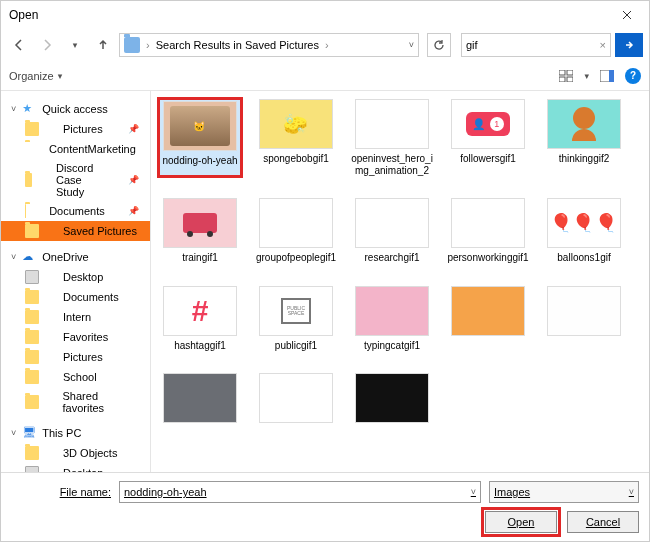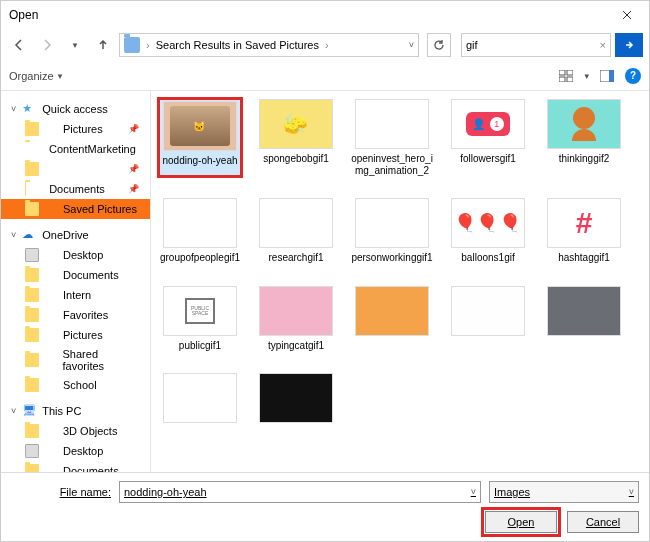--- a/index.html
+++ b/index.html
@@ -149,20 +149,21 @@
           <span>Pictures</span>
           <span style="margin-left: auto; color: rgb(136, 136, 136); font-size: 9px;">📌</span>
         </div>
         <div class="item">
           <span class="ico folder"></span>
           <span>ContentMarketing</span>
           <span style="margin-left: auto; color: rgb(136, 136, 136); font-size: 9px;">📌</span>
         </div>
         <div class="item">
           <span class="ico folder"></span>
+          <span>Discord Case Study</span>
           <span style="margin-left: auto; color: rgb(136, 136, 136); font-size: 9px;">📌</span>
         </div>
         <div class="item">
           <span class="ico folder"></span>
           <span>Documents</span>
           <span style="margin-left: auto; color: rgb(136, 136, 136); font-size: 9px;">📌</span>
         </div>
         <div class="item sel">
           <span class="ico folder"></span>
           <span>Saved Pictures</span>
@@ -188,25 +189,25 @@
         <div class="item">
           <span class="ico folder"></span>
           <span>Favorites</span>
         </div>
         <div class="item">
           <span class="ico folder"></span>
           <span>Pictures</span>
         </div>
         <div class="item">
           <span class="ico folder"></span>
+          <span>School</span>
+        </div>
+        <div class="item">
+          <span class="ico folder"></span>
           <span>Shared favorites</span>
-        </div>
-        <div class="item">
-          <span class="ico folder"></span>
-          <span>School</span>
         </div>
         <div style="height: 6px;"></div>
         <div class="grouphdr">
           <span class="caret">˅</span>
           <span class="ico pc">🖥</span>
           <span>This PC</span>
         </div>
         <div class="item">
           <span class="ico folder"></span>
           <span>3D Objects</span>
@@ -248,20 +249,29 @@
             <div class="lbl">followersgif1</div>
           </div>
           <div class="tile">
             <div class="thumb" style="background: rgb(127, 224, 216); border: 1px solid rgb(221, 221, 221);">
               <div style="width:28px;height:34px;position:relative">
                 <div style="width:22px;height:22px;background:#d97a2e;border-radius:50%;margin:auto"></div>
                 <div style="position:absolute;bottom:0;left:2px;width:24px;height:12px;background:#d97a2e;border-radius:12px 12px 0 0"></div>
               </div>
             </div>
             <div class="lbl">thinkinggif2</div>
+          </div>
+          <div class="tile">
+            <div class="thumb" style="background: rgb(247, 207, 212); border: 1px solid rgb(221, 221, 221);">
+              <div style="width:34px;height:20px;background:#d9415c;border-radius:3px;position:relative">
+                <div style="position:absolute;bottom:-4px;left:4px;width:6px;height:6px;background:#333;border-radius:50%"></div>
+                <div style="position:absolute;bottom:-4px;right:4px;width:6px;height:6px;background:#333;border-radius:50%"></div>
+              </div>
+            </div>
+            <div class="lbl">traingif1</div>
           </div>
           <div class="tile">
             <div class="thumb" style="background: rgb(255, 255, 255); border: 1px solid rgb(221, 221, 221);"></div>
             <div class="lbl">groupofpeoplegif1</div>
           </div>
           <div class="tile">
             <div class="thumb" style="background: rgb(255, 255, 255); border: 1px solid rgb(221, 221, 221);"></div>
             <div class="lbl">researchgif1</div>
           </div>
           <div class="tile">

